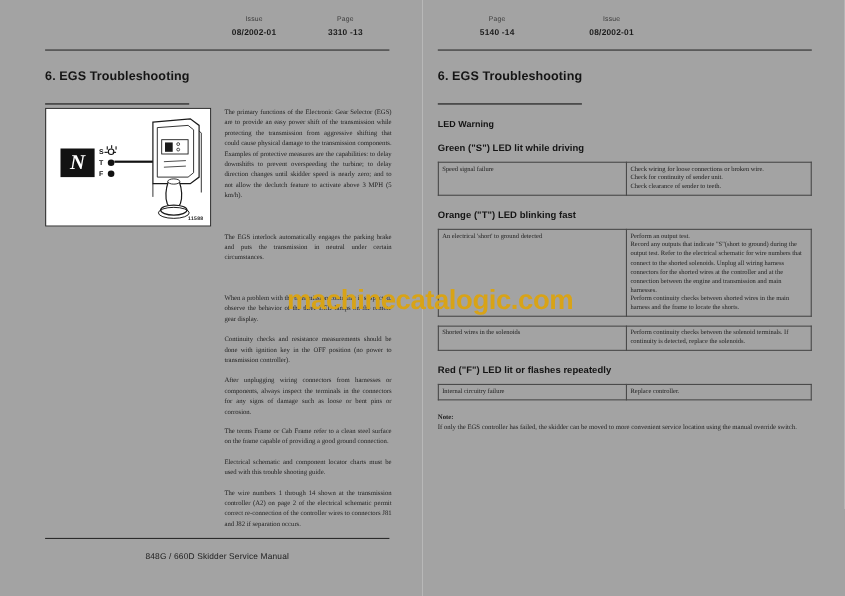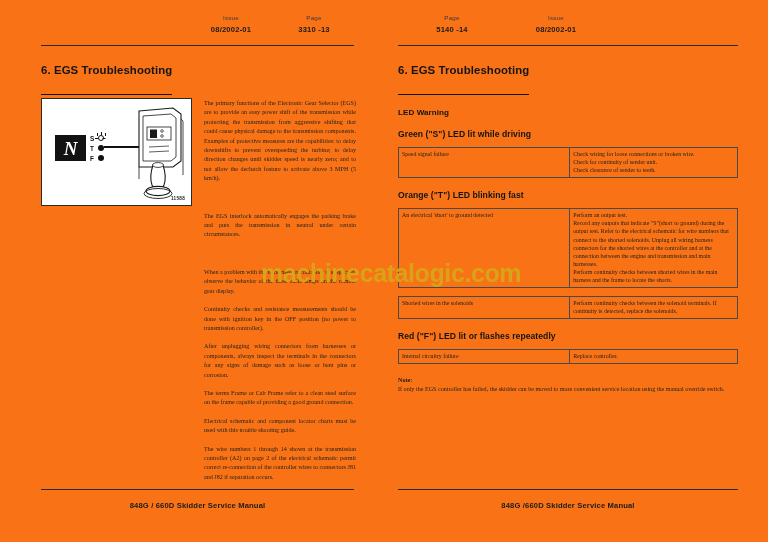--- a/index.html
+++ b/index.html
@@ -19,21 +19,21 @@
   .spread {
     position: absolute;
     inset: 0;
     display: flex;
   }
   .page {
     position: relative;
     width: 384px;
     height: 542px;
     box-sizing: border-box;
-    background: #f97316;
+    background: #a3a3a3;
   }
   .page-inner {
     position: absolute;
     left: 41px;
     right: 30px;
     top: 14px;
     bottom: 10px;
   }
   .page.right .page-inner {
     left: 14px;
@@ -278,21 +278,21 @@
     right: 0;
     bottom: 22px;
   }
   .ftr-rule {
     border-top: 1.6px solid #2b2b2b;
   }
   .ftr-text {
     text-align: center;
     font-family: "Liberation Sans", sans-serif;
     font-size: 7.6px;
-    font-weight: bold;
+    font-weight: normal;
     color: #1b1b1b;
     margin-top: 11px;
     letter-spacing: .15px;
   }
 
   
   .watermark {
     position: absolute;
     left: 261px;
     top: 259px;
@@ -468,23 +468,19 @@
             <td class="c2">Replace controller.</td>
           </tr>
         </tbody>
       </table>
 
       <div class="note-block">
         <div class="note-label">Note:</div>
         <div class="note-text">If only the EGS controller has failed, the skidder can be moved to more convenient service location using the manual override switch.</div>
       </div>
 
-      <div class="ftr">
-        <div class="ftr-rule"></div>
-        <div class="ftr-text">848G /660D Skidder Service Manual</div>
-      </div>
 
     </div>
   </div>
 
 </div>
 
 <div class="watermark">machinecatalogic.com</div>
 
 </body></html>

